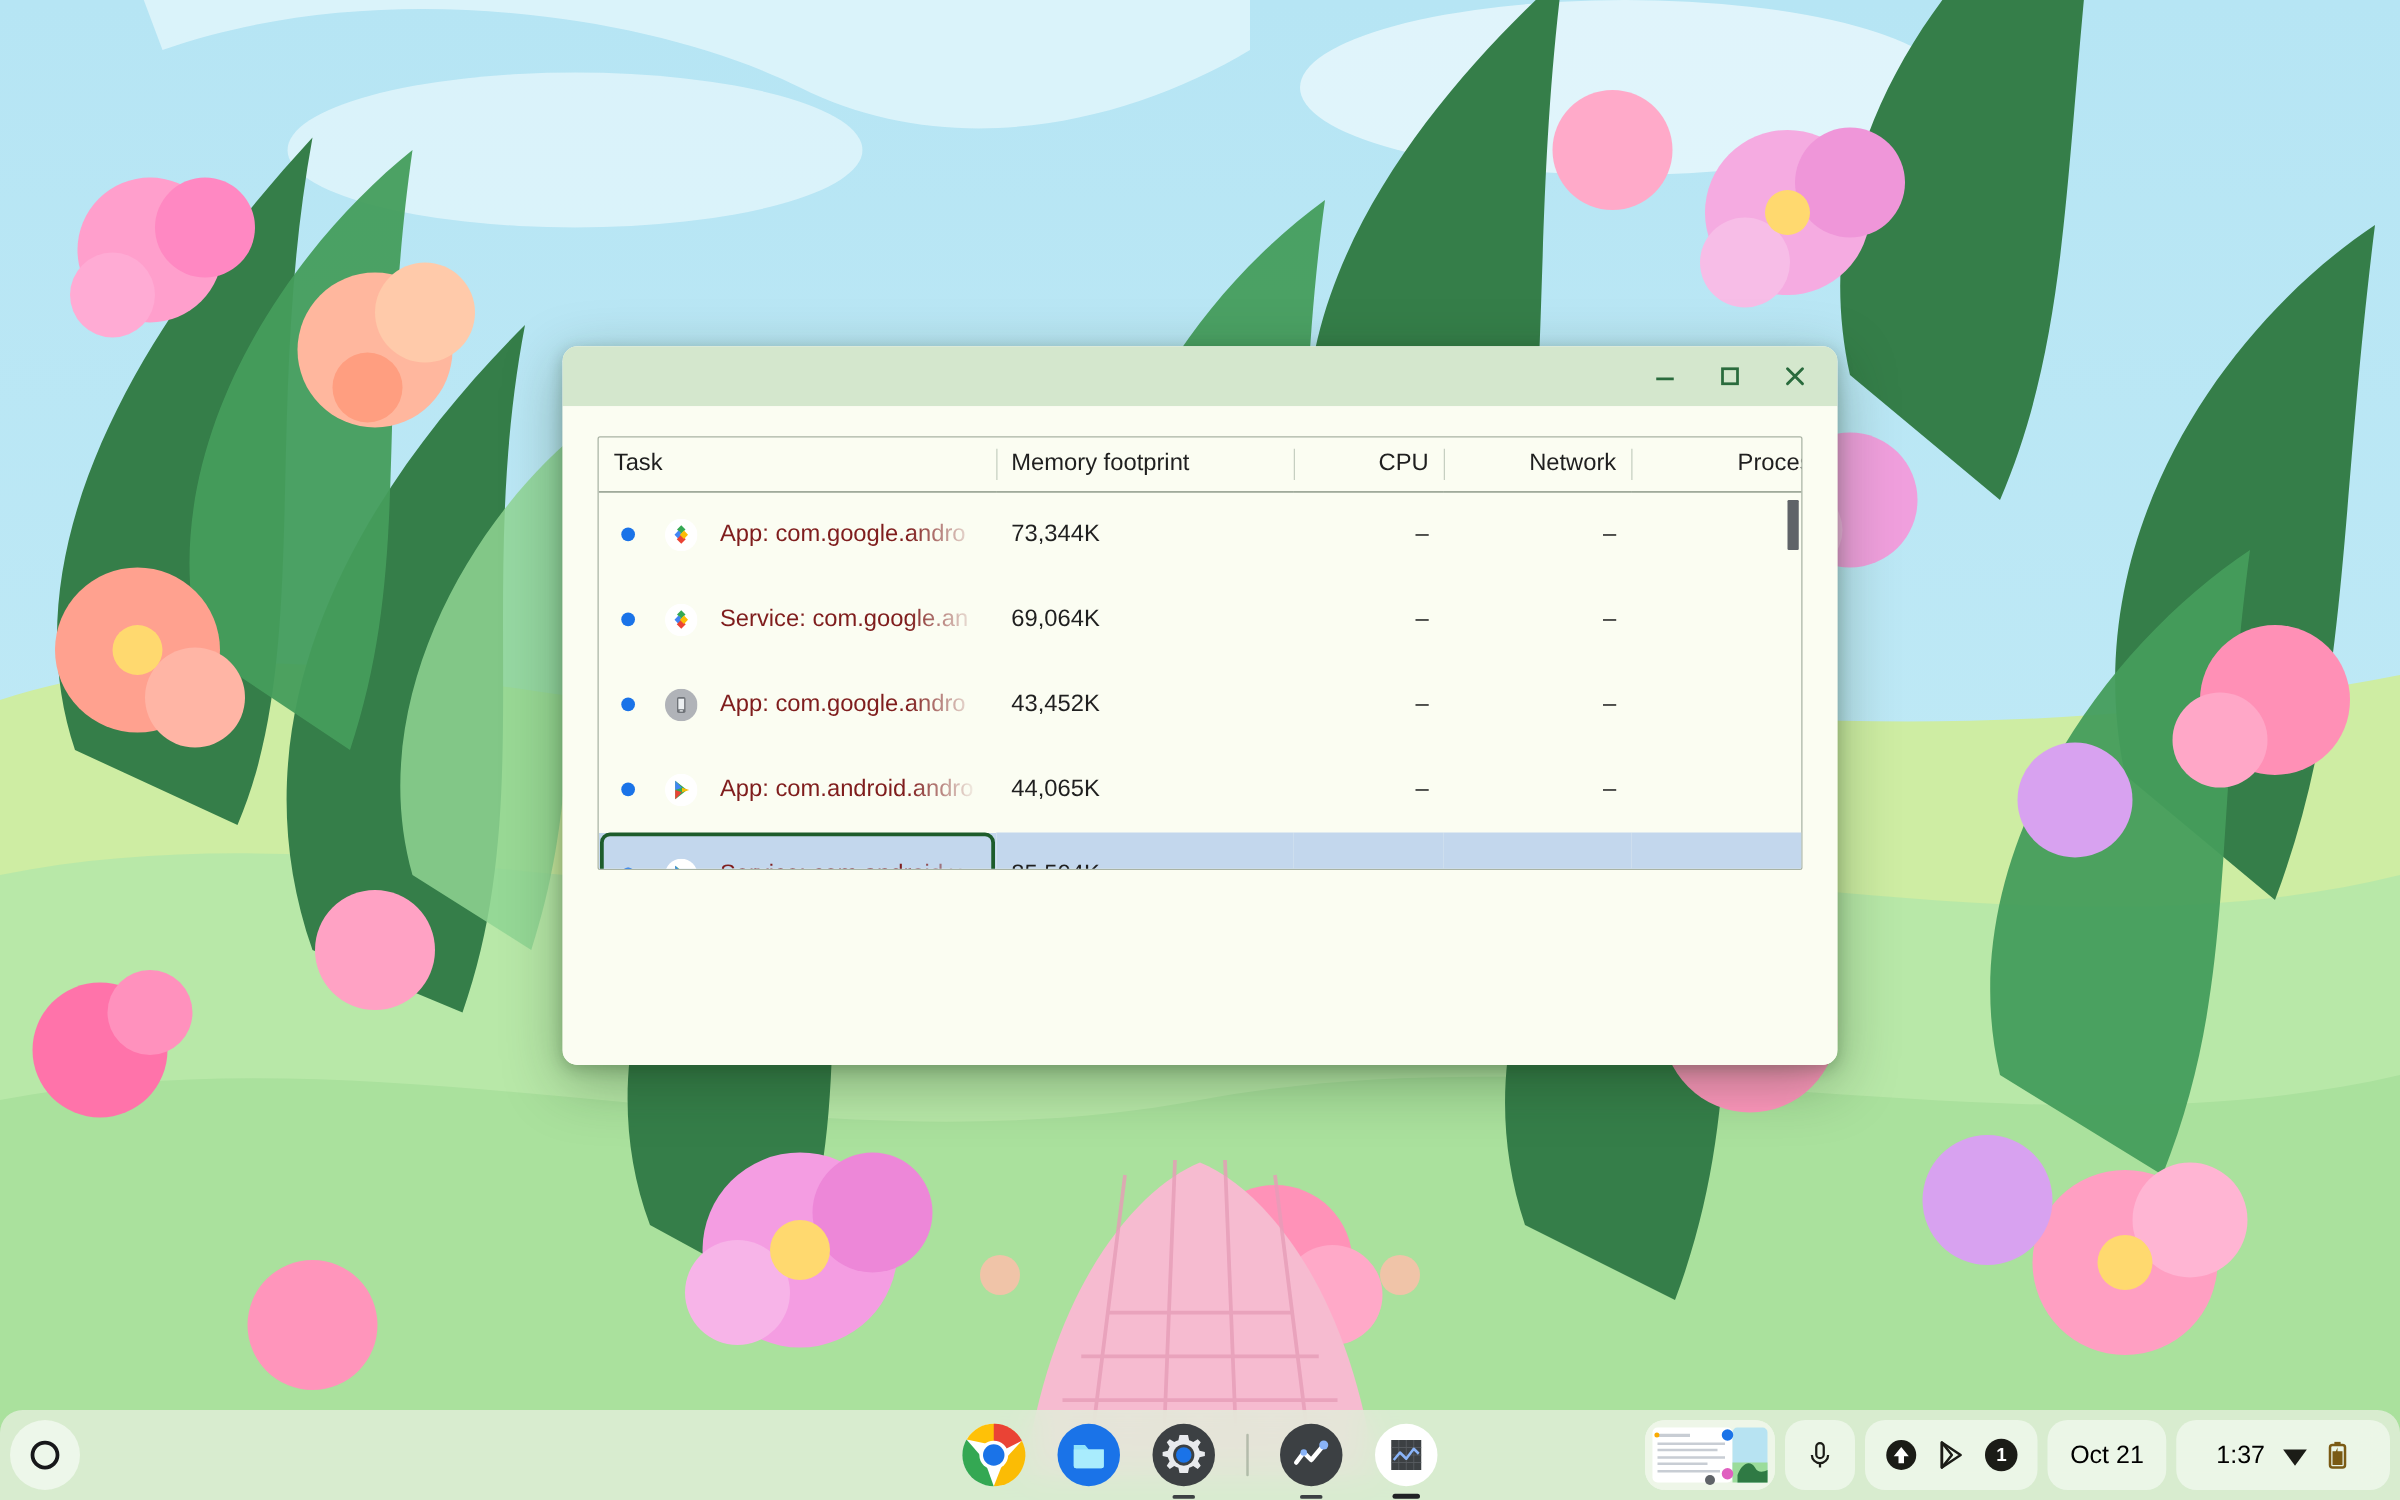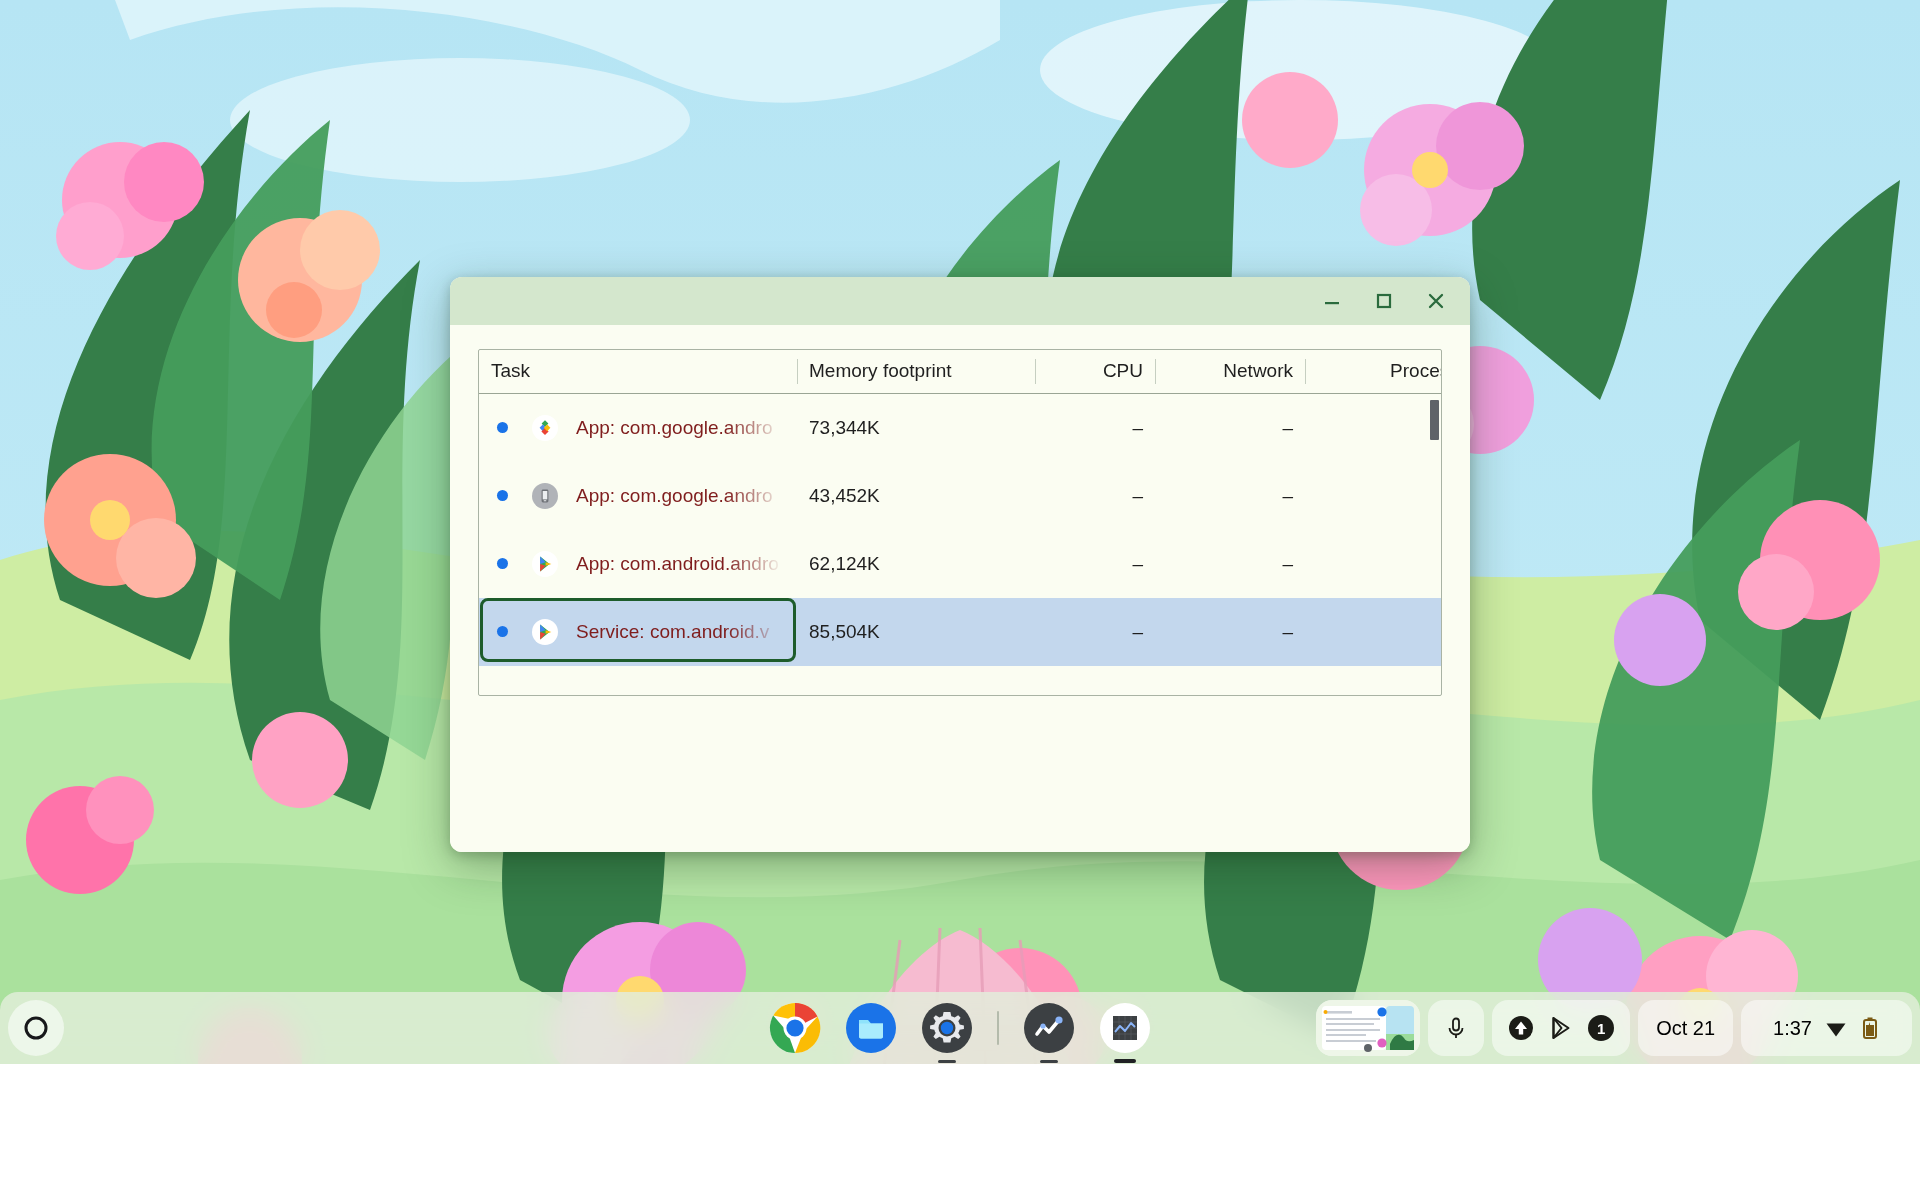--- a/index.html
+++ b/index.html
@@ -3,21 +3,21 @@
 <meta charset="utf-8">
 <style>
   * { box-sizing: border-box; margin: 0; padding: 0; }
   html, body {
     width: 1920px; height: 1200px; overflow: hidden;
     font-family: "Liberation Sans", sans-serif;
   }
 
   
   #desktop {
-    position: relative; width: 1920px; height: 1064px;
+    position: relative; width: 1920px; height: 1200px;
     background: #b6e6f5;
     overflow: hidden;
   }
   #wall { position: absolute; inset: 0; }
 
   
   #tm-window {
     position: absolute;
     left: 450px; top: 277px;
     width: 1020px; height: 575px;
@@ -380,20 +380,41 @@
       <path d="M13 5.2 l3.4 3.4 -3.4 3.4 -3.4 -3.4 Z" fill="#34a853"></path>
       <path d="M9.2 9.4 l3.4 3.4 -3.4 3.4 -3.2 -3.4 Z" fill="#4285f4" transform="translate(1.6,0)"></path>
       <path d="M13 12.8 l3.6 3.6 -3.6 3.6 -3.6 -3.6 Z" fill="#ea4335"></path>
       <path d="M16.6 9.4 l3.2 3.4 -3.2 3.4 -3.4 -3.4 Z" fill="#fbbc05" transform="translate(-1.4,0)"></path>
     </svg>
                     </span>
        <span class="tasklabel">App: com.google.andro</span>
      </div>
                 </td>
                 <td class="t-mem">73,344K</td>
+                <td class="t-cpu">–</td>
+                <td class="t-net">–</td>
+                <td class="t-pid"></td>
+              </tr>
+              <tr>
+                <td class="t-task">
+                  <div class="task-cell">
+       <span class="bluedot"></span>
+       <span class="appicon">
+                      <svg width="26" height="26" viewBox="0 0 26 26">
+      <circle cx="13" cy="13" r="13" fill="#ffffff"></circle>
+      <path d="M13 5.2 l3.4 3.4 -3.4 3.4 -3.4 -3.4 Z" fill="#34a853"></path>
+      <path d="M9.2 9.4 l3.4 3.4 -3.4 3.4 -3.2 -3.4 Z" fill="#4285f4" transform="translate(1.6,0)"></path>
+      <path d="M13 12.8 l3.6 3.6 -3.6 3.6 -3.6 -3.6 Z" fill="#ea4335"></path>
+      <path d="M16.6 9.4 l3.2 3.4 -3.2 3.4 -3.4 -3.4 Z" fill="#fbbc05" transform="translate(-1.4,0)"></path>
+    </svg>
+                    </span>
+       <span class="tasklabel">Service: com.google.an</span>
+     </div>
+                </td>
+                <td class="t-mem">69,064K</td>
                 <td class="t-cpu">–</td>
                 <td class="t-net">–</td>
                 <td class="t-pid"></td>
               </tr>
               <tr>
                 <td class="t-task">
                   <div class="task-cell">
        <span class="bluedot"></span>
        <span class="appicon">
                       <svg width="26" height="26" viewBox="0 0 26 26">
@@ -421,21 +442,21 @@
     <path d="M8.2 5.6 L17.6 13 L8.2 20.4 Z" fill="#34a853"></path>
     <path d="M8.2 5.6 L17.6 13 L8.2 20.4 Z" fill="none"></path>
     <path d="M8.2 5.6 L13.6 11.2 L8.2 13 Z" fill="#4285f4"></path>
     <path d="M8.2 13 L13.6 14.8 L8.2 20.4 Z" fill="#ea4335"></path>
     <path d="M13.6 11.2 L19.4 13 L13.6 14.8 Z" fill="#fbbc05"></path>
   </svg>
                     </span>
        <span class="tasklabel">App: com.android.andro</span>
      </div>
                 </td>
-                <td class="t-mem">62,124K</td>
+                <td class="t-mem">44,065K</td>
                 <td class="t-cpu">–</td>
                 <td class="t-net">–</td>
                 <td class="t-pid"></td>
               </tr>
               <tr class="selected">
                 <td class="t-task">
                   <div class="task-cell">
        <span class="bluedot"></span>
        <span class="appicon">
                       <svg width="26" height="26" viewBox="0 0 26 26">

